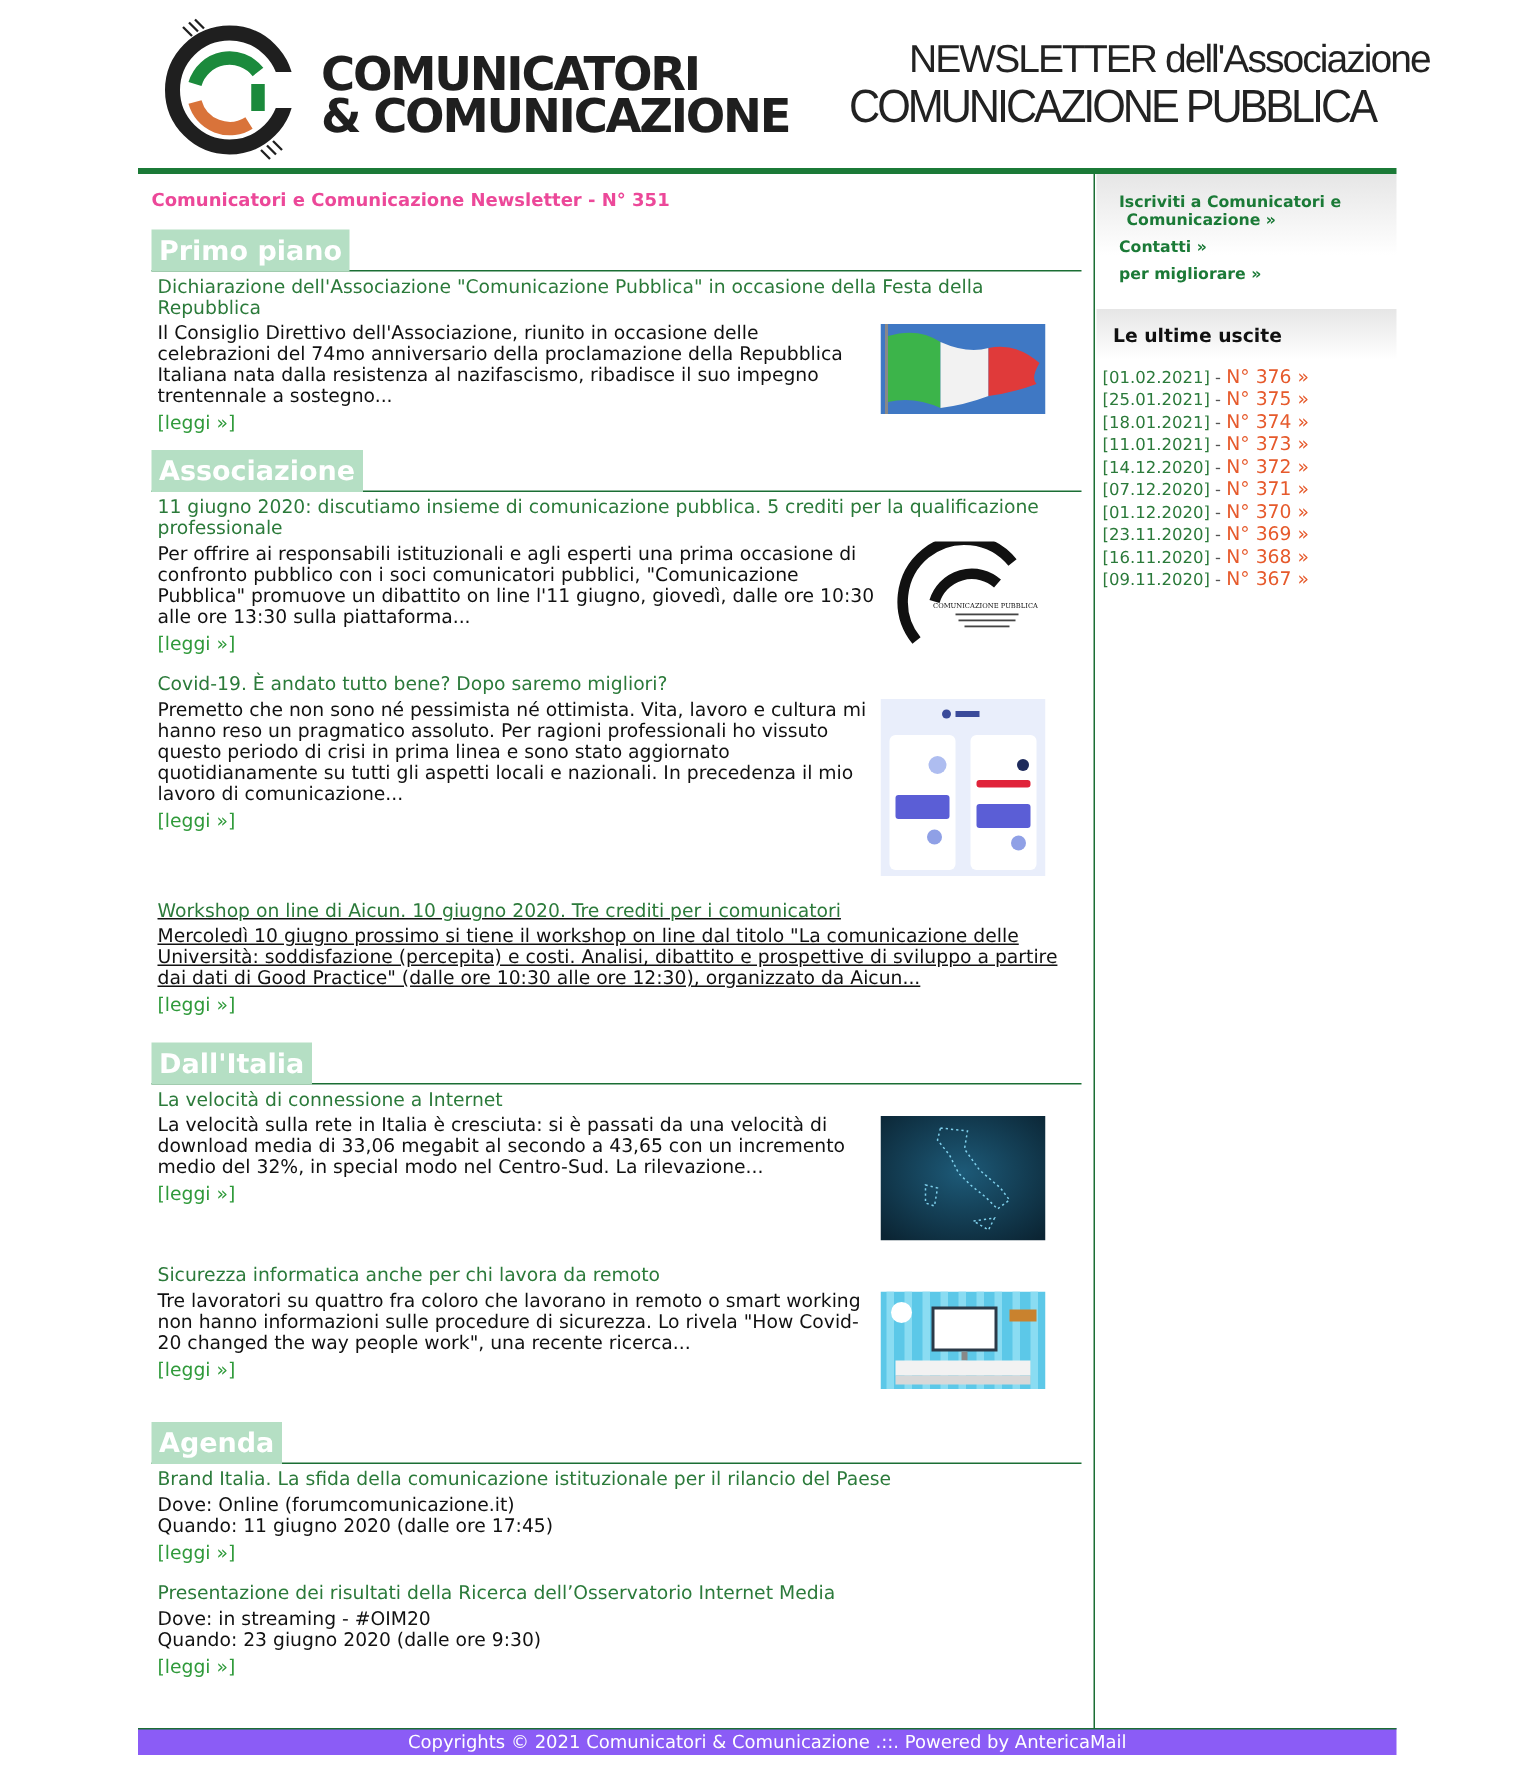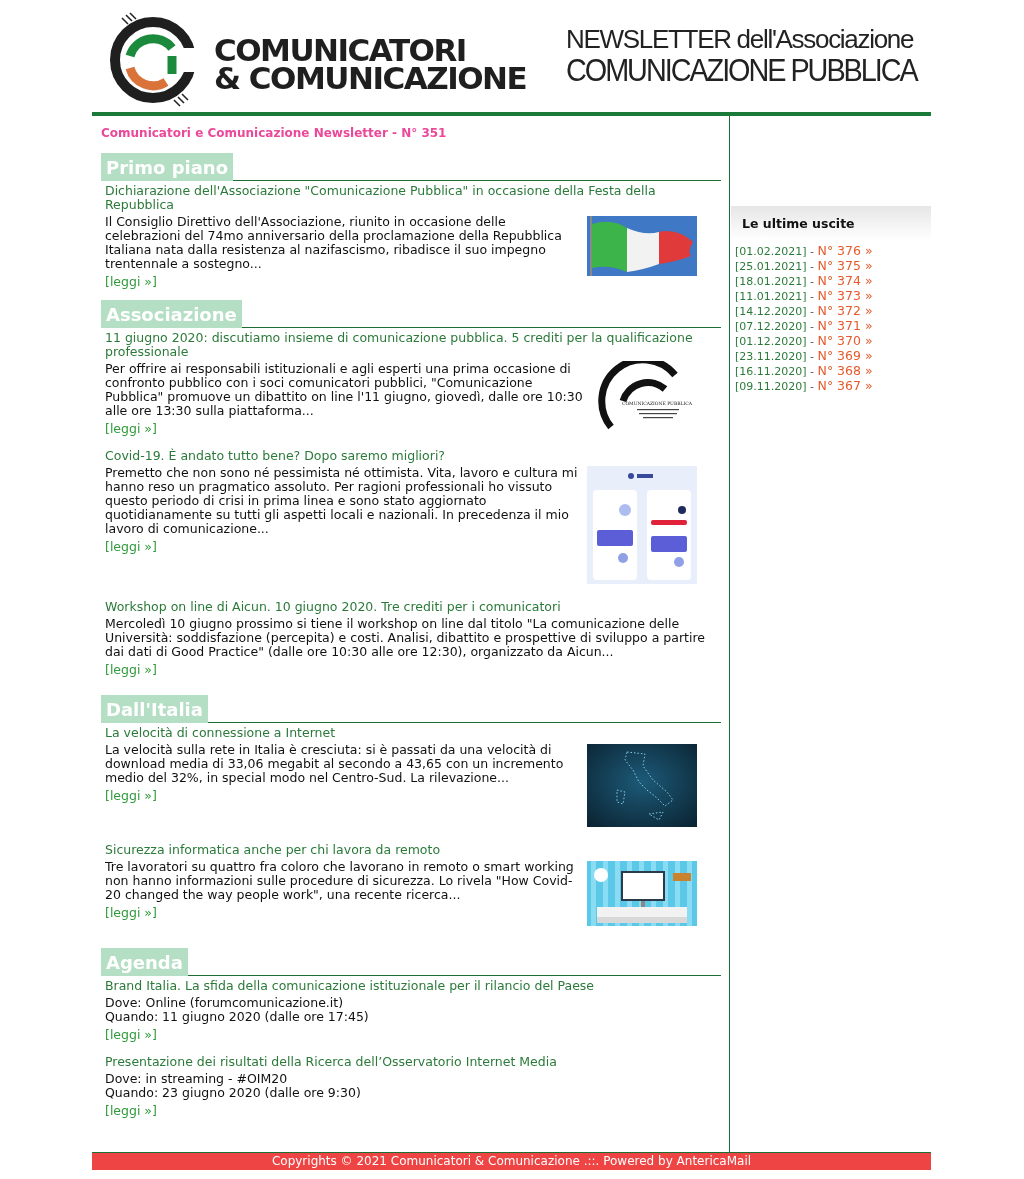--- a/index.html
+++ b/index.html
@@ -7,21 +7,21 @@
   body { font-family: "DejaVu Sans", "Liberation Sans", sans-serif; color: #111; position: relative; overflow: hidden; }
 
   .page { position: absolute; left: 92px; top: 0; width: 839px; }
 
   
   .header { position: relative; height: 112px; }
   .logo-mark { position: absolute; left: 16px; top: 12px; width: 90px; height: 96px; }
   .logo-text { position: absolute; left: 122px; top: 36px; font-family: "DejaVu Sans", sans-serif; font-weight: bold; font-size: 31px; line-height: 28px; letter-spacing: -1.5px; color: #1f1f1f; }
   .logo-text div { white-space: nowrap; }
   .nl-title { position: absolute; left: 474px; top: 24px; font-family: "Liberation Sans", sans-serif; color: #222; }
-  .nl-line1 { font-size: 26px; letter-spacing: -1.3px; line-height: 30px; white-space: nowrap; font-weight: normal; }
+  .nl-line1 { font-size: 26px; letter-spacing: -1.3px; line-height: 30px; white-space: nowrap; font-weight: normal; margin-left: 40px; }
   .nl-line2 { font-size: 31px; letter-spacing: -2.2px; line-height: 34px; white-space: nowrap; transform: scaleX(0.93); transform-origin: left; }
   .header-rule { position: absolute; left: 0; top: 112px; width: 839px; height: 4px; background: #1b7a37; }
 
   
   .main { position: absolute; left: 0; top: 116px; width: 638px; height: 1036px; border-right: 1px solid #1b6e34; }
   .side { position: absolute; left: 639px; top: 116px; width: 200px; height: 1036px; }
 
   .issue-title { position: absolute; left: 9px; top: 10px; font-size: 12px; font-weight: bold; color: #ec4899; }
 
   .section-head { position: absolute; left: 9px; width: 620px; height: 28px; border-bottom: 1px solid #1b6e34; }
@@ -39,21 +39,21 @@
   .side-link { display: block; color: #1b7a37; font-weight: bold; font-size: 10.5px; line-height: 12px; text-decoration: none; margin-bottom: 6px; }
   .side-link .ind { display: block; padding-left: 5px; }
   .side-head { position: absolute; left: 0; top: 90px; width: 200px; height: 34px; background: linear-gradient(#e6e6e6, #ffffff); padding: 10px 0 0 11px; font-weight: bold; font-size: 12.5px; color: #111; }
   .issues { position: absolute; left: 4px; top: 128px; width: 196px; }
   .issue-row { font-size: 11px; line-height: 14px; white-space: nowrap; }
   .issue-date { color: #2b7a3a; }
   .issue-sep { color: #555; }
   .issue-num { color: #e65a2c; font-size: 12.5px; text-decoration: none; }
 
   
-  .footer { position: absolute; left: 0; top: 1152px; width: 839px; height: 18px; background: #ef4444; border-top: 1px solid #1b6e34; color: #fff; font-size: 12px; line-height: 17px; text-align: center; }
+  .footer { position: absolute; left: 0; top: 1152px; width: 839px; height: 18px; background: #8b5cf6; border-top: 1px solid #1b6e34; color: #fff; font-size: 12px; line-height: 17px; text-align: center; }
 </style>
 </head>
 <body>
 
 <div class="page">
 
   <div class="header">
     <svg class="logo-mark" viewBox="0 0 90 96">
       <circle cx="45" cy="48" r="38" fill="none" stroke="#1f1f1f" stroke-width="10"></circle>
       <rect x="62" y="36" width="30" height="24" fill="#fff"></rect>
@@ -130,21 +130,21 @@
         <circle cx="38" cy="44" r="6" fill="#aebdf0"></circle>
         <circle cx="95" cy="44" r="4" fill="#1e2b5c"></circle>
         <rect x="64" y="54" width="36" height="5" rx="2" fill="#e0233a"></rect>
         <rect x="10" y="64" width="36" height="16" rx="2" fill="#5b5ed6"></rect>
         <rect x="64" y="70" width="36" height="16" rx="2" fill="#5b5ed6"></rect>
         <circle cx="36" cy="92" r="5" fill="#8fa0e6"></circle>
         <circle cx="92" cy="96" r="5" fill="#8fa0e6"></circle>
       </svg>
     </div>
 
-    <div class="article" style="top:484px;">
+    <div class="article" style="top:484px;text-decoration:underline;">
       <a class="a-title" href="#">Workshop on line di Aicun. 10 giugno 2020. Tre crediti per i comunicatori</a>
       <div class="a-body">Mercoledì 10 giugno prossimo si tiene il workshop on line dal titolo "La comunicazione delle Università: soddisfazione (percepita) e costi. Analisi, dibattito e prospettive di sviluppo a partire dai dati di Good Practice" (dalle ore 10:30 alle ore 12:30), organizzato da Aicun...</div>
       <a class="leggi" href="#">[leggi »]</a>
     </div>
 
     <div class="section-head" style="top:579px;">
       <span class="tag">Dall'Italia</span>
     </div>
     <div class="article" style="top:610px;">
       <a class="a-title" href="#">La velocità di connessione a Internet</a>
@@ -202,20 +202,28 @@
     </div>
     <div class="article" style="top:939px;">
       <a class="a-title" href="#">Presentazione dei risultati della Ricerca dell’Osservatorio Internet Media</a>
       <div class="a-body">Dove: in streaming - #OIM20</div>
       <div class="a-body" style="margin-top:0;">Quando: 23 giugno 2020 (dalle ore 9:30)</div>
       <a class="leggi" href="#">[leggi »]</a>
     </div>
   </div>
 
   <div class="side">
+    <div class="side-links">
+      <a class="side-link" href="#">
+        <span>Iscriviti a Comunicatori e</span>
+        <span class="ind">Comunicazione »</span>
+      </a>
+      <a class="side-link" href="#">Contatti »</a>
+      <a class="side-link" href="#">per migliorare »</a>
+    </div>
     <div class="side-head">Le ultime uscite</div>
     <div class="issues">
       <div class="issue-row"><span class="issue-date">[01.02.2021]</span><span class="issue-sep"> - </span><a class="issue-num" href="#">N° 376 »</a></div>
       <div class="issue-row"><span class="issue-date">[25.01.2021]</span><span class="issue-sep"> - </span><a class="issue-num" href="#">N° 375 »</a></div>
       <div class="issue-row"><span class="issue-date">[18.01.2021]</span><span class="issue-sep"> - </span><a class="issue-num" href="#">N° 374 »</a></div>
       <div class="issue-row"><span class="issue-date">[11.01.2021]</span><span class="issue-sep"> - </span><a class="issue-num" href="#">N° 373 »</a></div>
       <div class="issue-row"><span class="issue-date">[14.12.2020]</span><span class="issue-sep"> - </span><a class="issue-num" href="#">N° 372 »</a></div>
       <div class="issue-row"><span class="issue-date">[07.12.2020]</span><span class="issue-sep"> - </span><a class="issue-num" href="#">N° 371 »</a></div>
       <div class="issue-row"><span class="issue-date">[01.12.2020]</span><span class="issue-sep"> - </span><a class="issue-num" href="#">N° 370 »</a></div>
       <div class="issue-row"><span class="issue-date">[23.11.2020]</span><span class="issue-sep"> - </span><a class="issue-num" href="#">N° 369 »</a></div>

